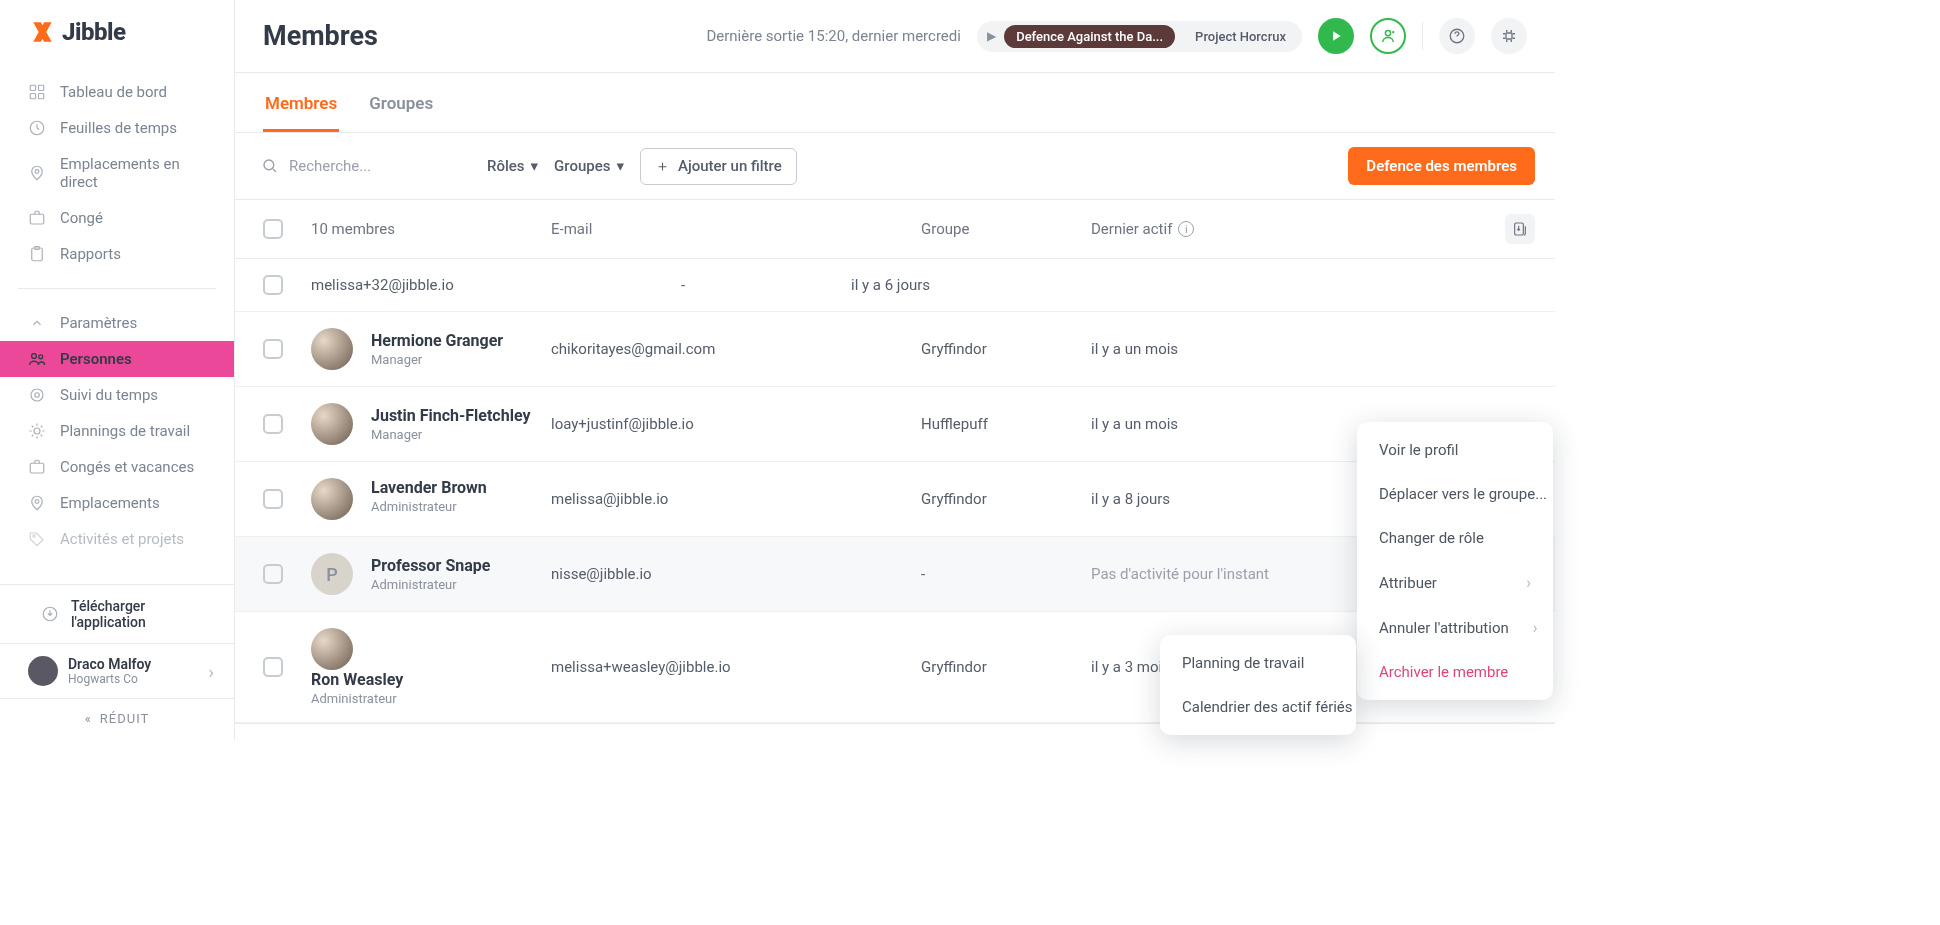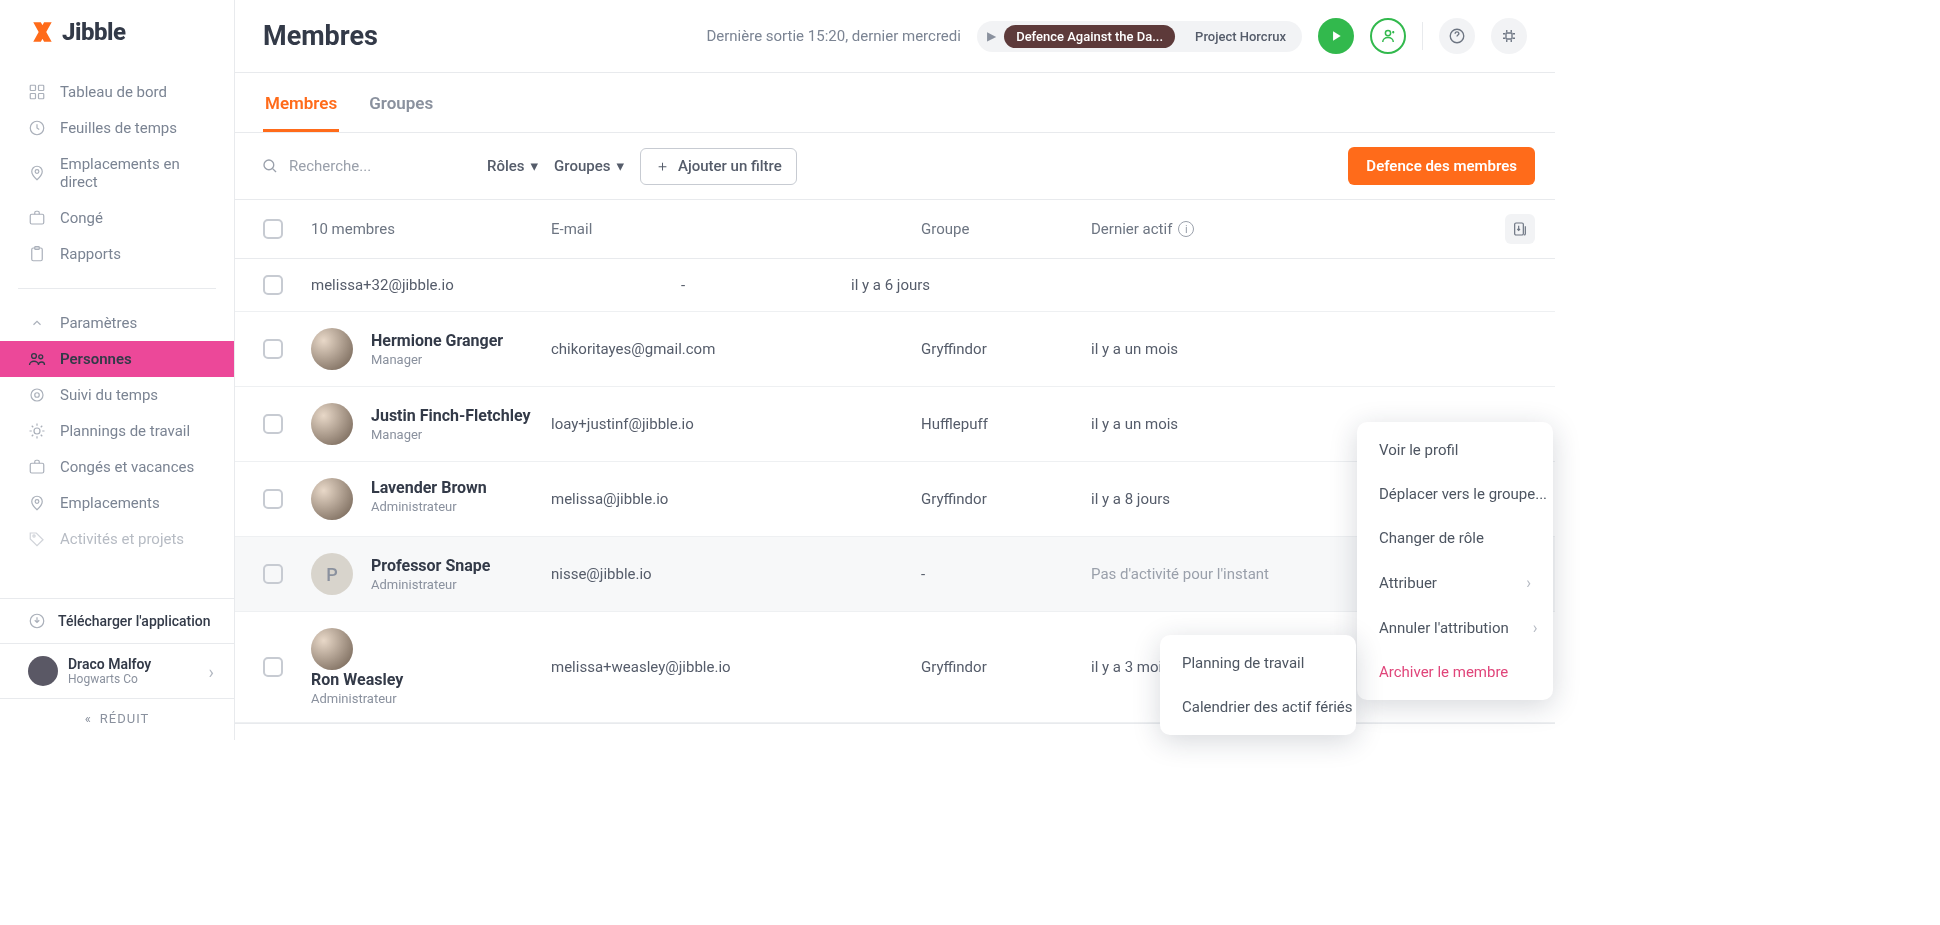--- a/index.html
+++ b/index.html
@@ -14,21 +14,21 @@
   
   .nav { flex: 1; overflow: hidden; }
   .nav-section { padding: 6px 0; }
   .nav-divider { height: 1px; background: #e8eaed; margin: 10px 18px; }
   .nav-item { display: flex; align-items: center; gap: 14px; padding: 9px 20px 9px 28px; color: #7b8493; cursor: pointer; font-size: 15px;}
   .nav-item.active { color: #333a48; font-weight: 600; background: #ec4899;}
   .nav-item.active .nav-icon { color:#333a48; }
   .nav-icon { width: 18px; height: 18px; flex-shrink: 0; color:#aab0ba; display:flex; align-items:center; justify-content:center;}
   
   .sidebar-bottom { border-top: 1px solid #e8eaed;}
-  .download-app { display:flex; align-items:center; gap:12px; padding:13px 20px 13px 28px; font-size:14px; color:#333a48; font-weight:500; background:#fff; border-bottom:1px solid #e8eaed;}
+  .download-app { display:flex; align-items:center; gap:12px; padding:13px 20px 13px 41px; font-size:14px; color:#333a48; font-weight:500; background:#fff; border-bottom:1px solid #e8eaed;}
   .user-row { display:flex; align-items:center; gap:10px; padding: 12px 20px 12px 28px; }
   .user-avatar { width:30px; height:30px; border-radius:50%; background:#5a5865; flex-shrink:0;}
   .user-info { flex:1; }
   .user-name { font-size:14px; font-weight:600; color:#333a48;}
   .user-org { font-size:12px; color:#8a919e;}
   .chevron-right { color:#b5bac3; font-size:18px;}
   .reduit { display:flex; align-items:center; justify-content:center; gap:8px; padding:12px 0 14px; color:#8a919e; font-size:13px; letter-spacing:1px; border-top:1px solid #e8eaed;}
   
   
   .main { flex:1; display:flex; flex-direction:column; overflow:hidden;}

